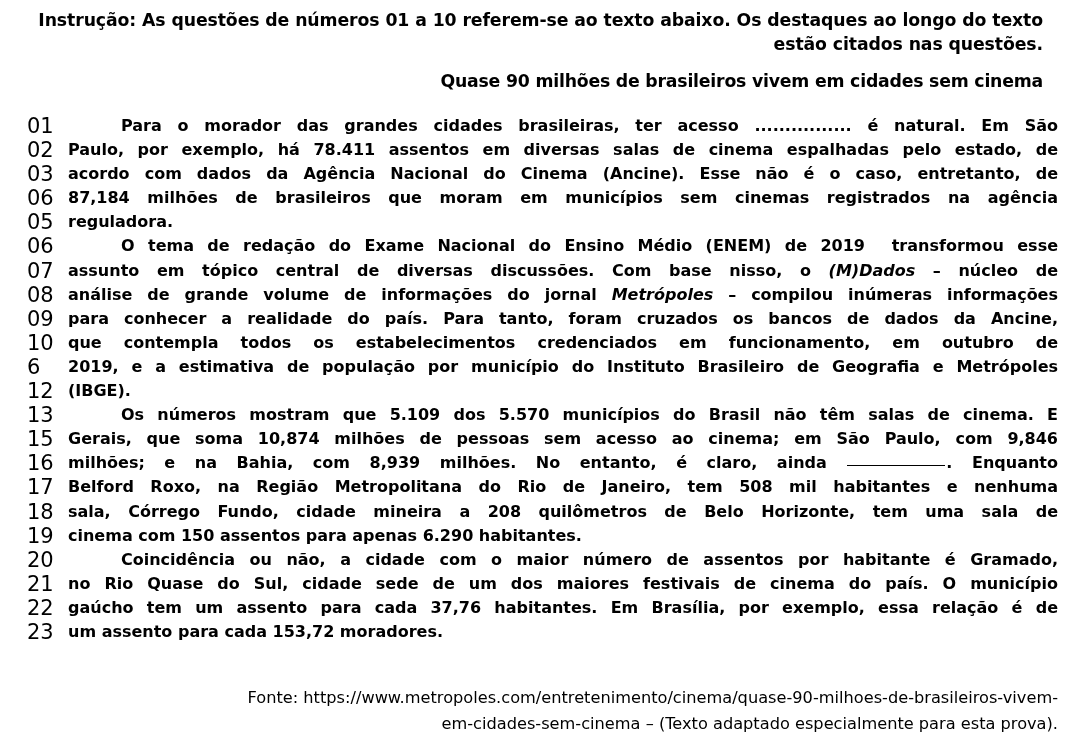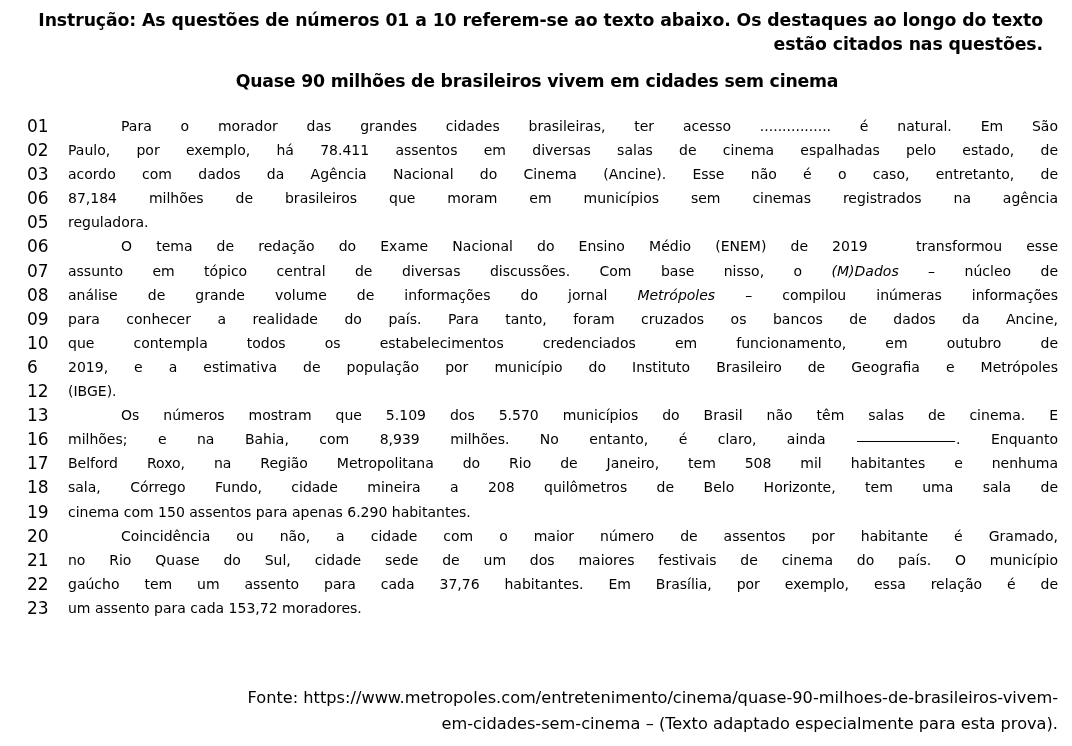--- a/index.html
+++ b/index.html
@@ -39,21 +39,21 @@
 
   
   .doc-title {
     position: absolute;
     left: 31px;
     top: 69px;
     width: 1012px;
     font-size: 17.3px;
     font-weight: bold;
     line-height: 24px;
-    text-align: center;
+    text-align: right;
     letter-spacing: -0.2px;
   }
 
   
   .text-body {
     position: absolute;
     left: 0px;
     top: 114px;
     width: 1072px;
   }
@@ -63,37 +63,38 @@
     height: 24.1px;
     line-height: 24.1px;
     white-space: nowrap;
   }
 
   .line-no {
     position: absolute;
     left: 27px;
     top: 0;
     width: 30px;
-    font-size: 17px;
+    font-size: 21px;
     line-height: 24.1px;
     text-align: left;
     letter-spacing: 0px;
   }
 
   .line-text {
     position: absolute;
     left: 68px;
     top: 0;
     width: 990px;
-    font-size: 14px;
+    font-size: 16px;
     line-height: 24.1px;
     text-align: justify;
     text-align-last: justify;
     white-space: nowrap;
     overflow: hidden;
+    font-weight: bold;
   }
 
   
   .line-text.ragged {
     text-align: left;
     text-align-last: left;
   }
 
   .indent {
     display: inline-block;
@@ -199,20 +200,24 @@
       <span class="line-no">12</span>
       <span class="line-text ragged">(IBGE).</span>
     </div>
 
     <div class="text-line">
       <span class="line-no">13</span>
       <span class="line-text"><span class="indent"></span>Os números mostram que 5.109 dos 5.570 municípios do Brasil não têm salas de cinema. E</span>
     </div>
 
 
+    <div class="text-line">
+      <span class="line-no">15</span>
+      <span class="line-text">Gerais, que soma 10,874 milhões de pessoas sem acesso ao cinema; em São Paulo, com 9,846</span>
+    </div>
 
     <div class="text-line">
       <span class="line-no">16</span>
       <span class="line-text">milhões; e na Bahia, com 8,939 milhões. No entanto, é claro, ainda <span class="blank-underscore"></span>. Enquanto</span>
     </div>
 
     <div class="text-line">
       <span class="line-no">17</span>
       <span class="line-text">Belford Roxo, na Região Metropolitana do Rio de Janeiro, tem 508 mil habitantes e nenhuma</span>
     </div>

